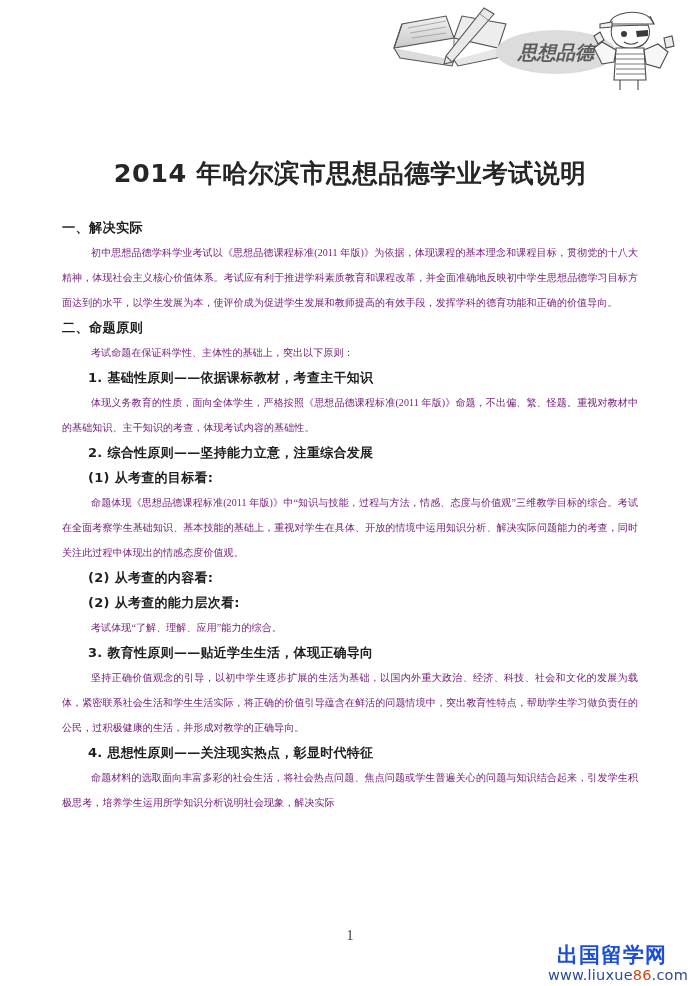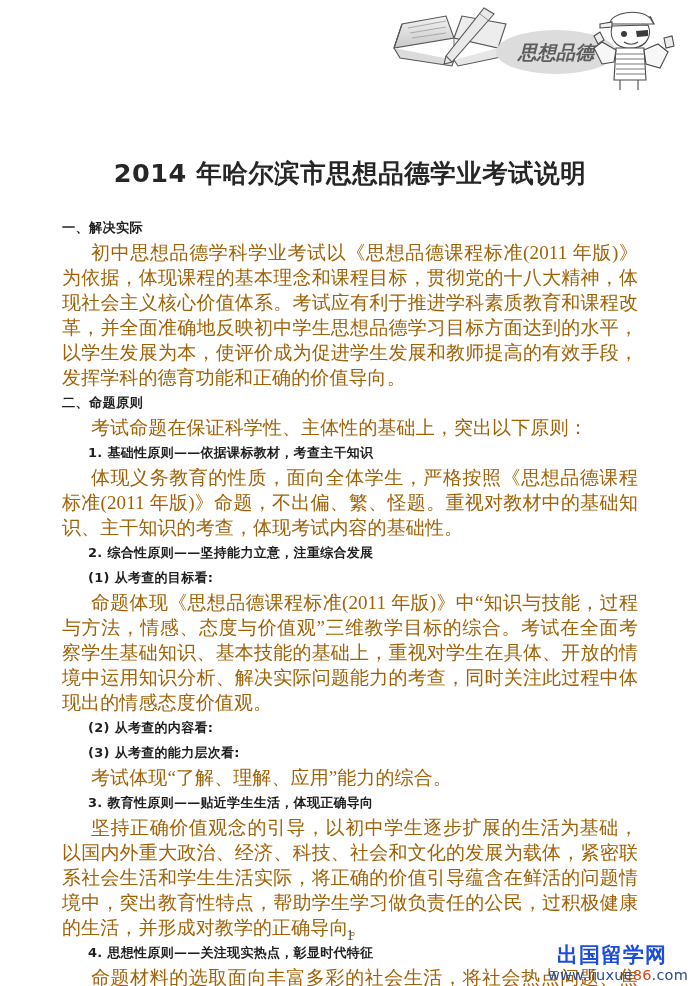--- a/index.html
+++ b/index.html
@@ -67,27 +67,27 @@
     font-weight: bold;
     font-size: 13px;
     color: #1e1e1e;
     line-height: 25px;
     letter-spacing: 0.3px;
     text-indent: 26px;
   }
 
   
   .para {
-    font-size: 19px;
+    font-size: 10px;
     line-height: 25px;
     text-align: justify;
     text-justify: inter-ideograph;
     text-indent: 29px;
     letter-spacing: 0.1px;
-    color: #a16207;
+    color: #701a75;
   }
   .para.last-line-left { text-align-last: left; }
 
   
   .page-number {
     position: absolute;
     left: 0;
     top: 928px;
     width: 700px;
     text-align: center;
@@ -190,21 +190,21 @@
 
   <p class="sec-head">二、命题原则</p>
 
   <p class="para">考试命题在保证科学性、主体性的基础上，突出以下原则：</p>
   <p class="sub-head">1. 基础性原则——依据课标教材，考查主干知识</p>
   <p class="para">体现义务教育的性质，面向全体学生，严格按照《思想品德课程标准(2011 年版)》命题，不出偏、繁、怪题。重视对教材中的基础知识、主干知识的考查，体现考试内容的基础性。</p>
   <p class="sub-head">2. 综合性原则——坚持能力立意，注重综合发展</p>
   <p class="sub-head">(1) 从考查的目标看:</p>
   <p class="para">命题体现《思想品德课程标准(2011 年版)》中“知识与技能，过程与方法，情感、态度与价值观”三维教学目标的综合。考试在全面考察学生基础知识、基本技能的基础上，重视对学生在具体、开放的情境中运用知识分析、解决实际问题能力的考查，同时关注此过程中体现出的情感态度价值观。</p>
   <p class="sub-head">(2) 从考查的内容看:</p>
-  <p class="sub-head">(3) 从考查的能力层次看:</p>
+  <p class="sub-head">(2) 从考查的能力层次看:</p>
   <p class="para last-line-left">考试体现“了解、理解、应用”能力的综合。</p>
   <p class="sub-head">3. 教育性原则——贴近学生生活，体现正确导向</p>
   <p class="para">坚持正确价值观念的引导，以初中学生逐步扩展的生活为基础，以国内外重大政治、经济、科技、社会和文化的发展为载体，紧密联系社会生活和学生生活实际，将正确的价值引导蕴含在鲜活的问题情境中，突出教育性特点，帮助学生学习做负责任的公民，过积极健康的生活，并形成对教学的正确导向。</p>
   <p class="sub-head">4. 思想性原则——关注现实热点，彰显时代特征</p>
   <p class="para">命题材料的选取面向丰富多彩的社会生活，将社会热点问题、焦点问题或学生普遍关心的问题与知识结合起来，引发学生积极思考，培养学生运用所学知识分析说明社会现象，解决实际</p>
 </div>
 
 <div class="page-number">1</div>
 
 <div class="watermark">

